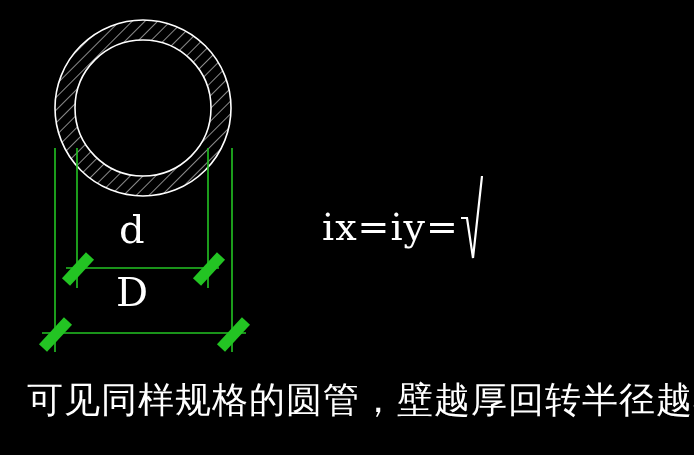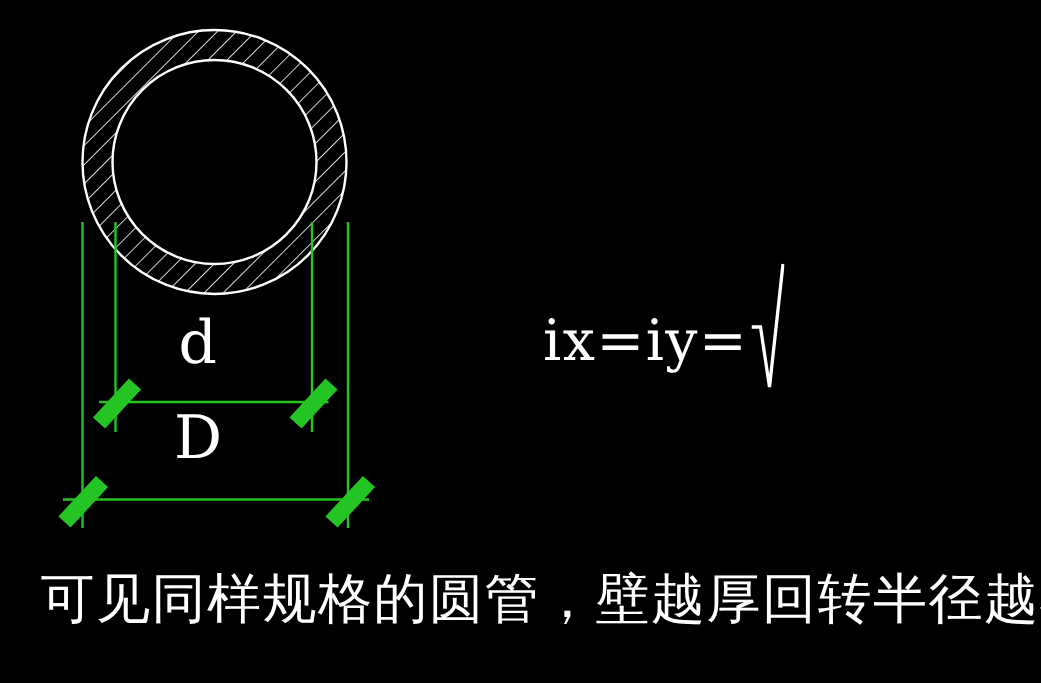--- a/index.html
+++ b/index.html
@@ -29,21 +29,20 @@
   
   #formula {
     position: absolute;
     left: 322px;
     top: 176px;
     color: #ffffff;
     font-family: "DejaVu Serif", serif;
     white-space: nowrap;
     display: flex;
     align-items: center;
-    margin-left: 40px;
   }
   #formula .lhs {
     font-size: 38px;
     font-style: normal;
     letter-spacing: 1px;
     line-height: 1;
     position: relative;
     top: 8px;
   }
   .radical {

